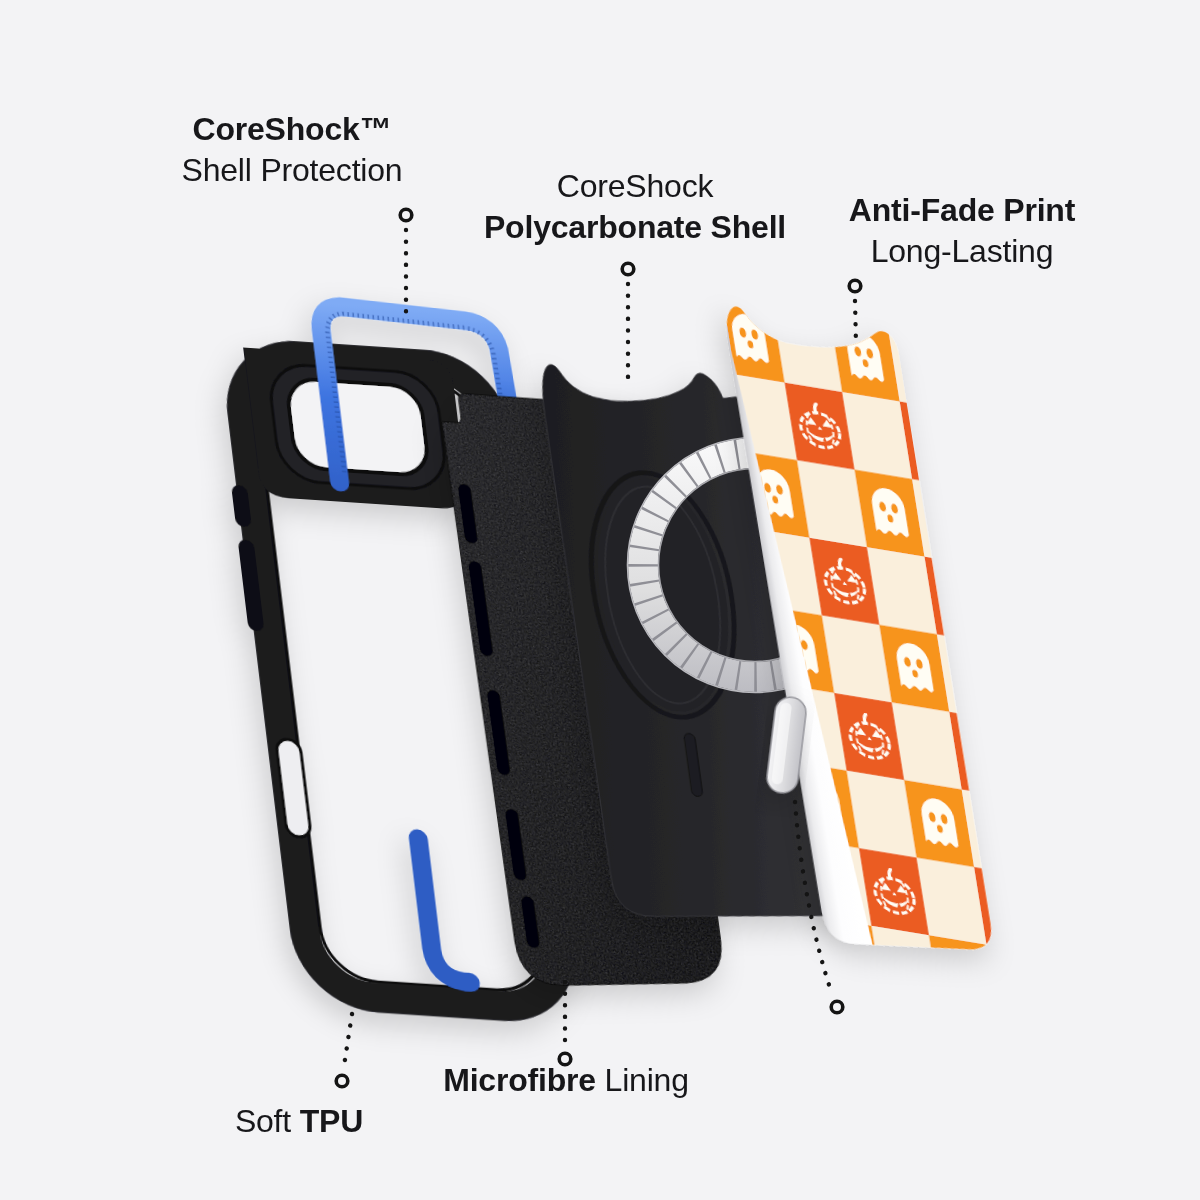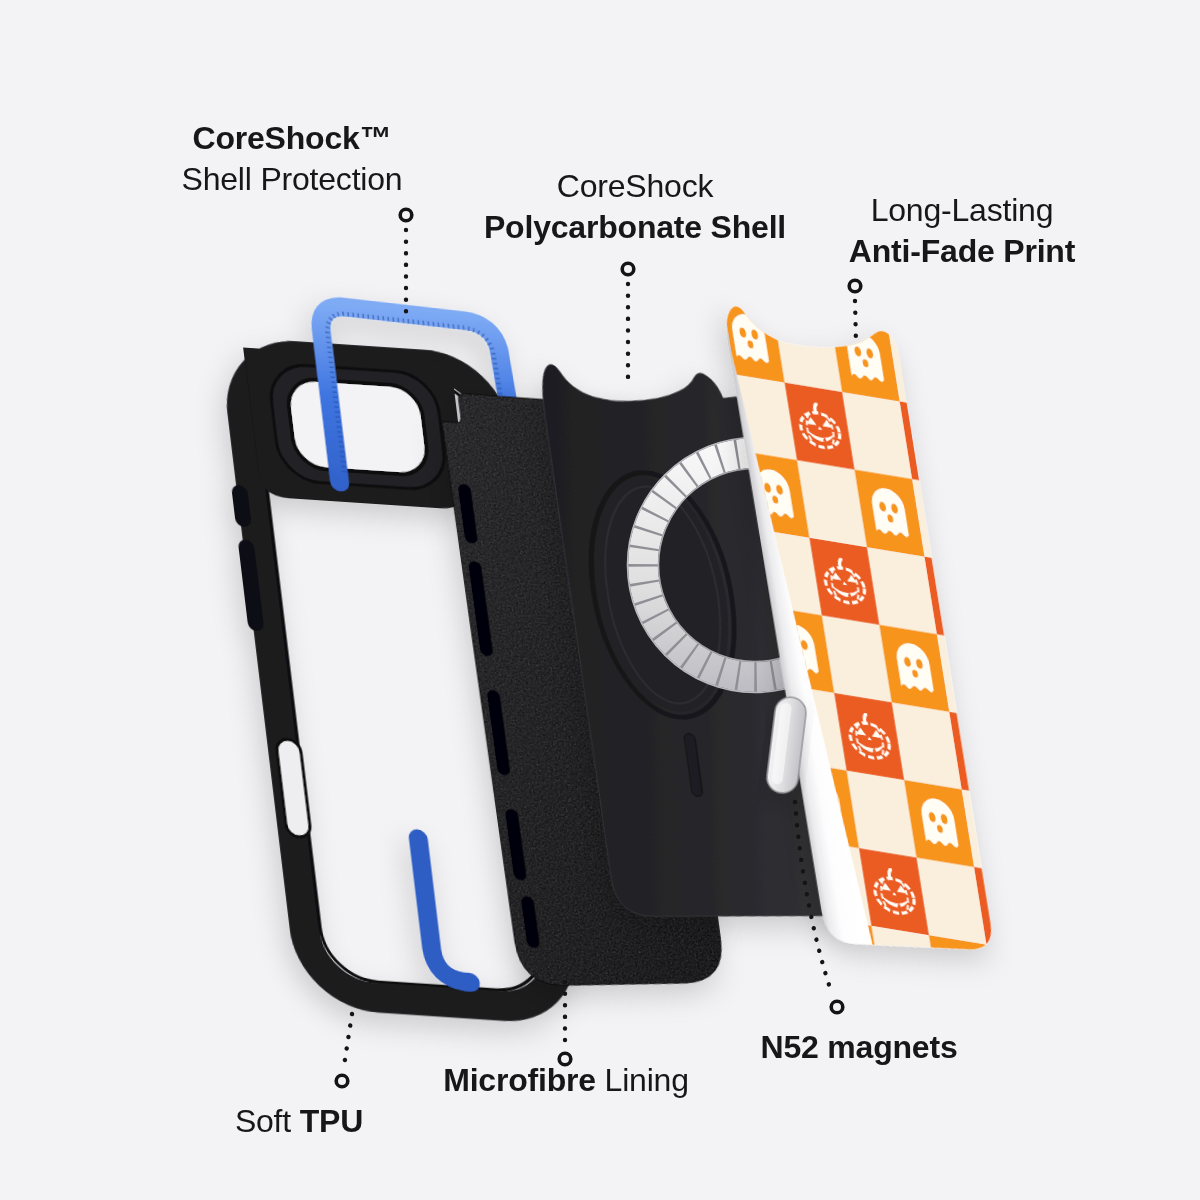--- a/index.html
+++ b/index.html
@@ -213,38 +213,37 @@
       <path d="M565,982 L565,1044" stroke-width="4.4" stroke-dasharray="0.1 11.5"></path>
       <circle cx="565" cy="1059" r="5.8" stroke-width="3.6"></circle>
     </g>
     <g>
       <path d="M795,802 C800,870 814,940 831,991" stroke-width="4.4" stroke-dasharray="0.1 11.5"></path>
       <circle cx="837" cy="1007" r="5.8" stroke-width="3.6"></circle>
     </g>
   </g>
 </svg>
 
-<div class="callout" style="left:292px;top:118px">
+<div class="callout" style="left:292px;top:109px">
   <div class="line b">CoreShock™</div>
   <div class="line">Shell Protection</div>
 </div>
 
 <div class="callout" style="left:635px;top:166px">
   <div class="line">CoreShock</div>
   <div class="line b">Polycarbonate Shell</div>
 </div>
 
 <div class="callout" style="left:962px;top:190px">
+  <div class="line b">Anti-Fade Print</div>
   <div class="line">Long-Lasting</div>
-  <div class="line b">Anti-Fade Print</div>
 </div>
 
 <div class="callout" style="left:299px;top:1101px">
   <div class="line"><span>Soft</span> <span class="b">TPU</span></div>
 </div>
 
 <div class="callout" style="left:566px;top:1060px">
   <div class="line"><span class="b">Microfibre</span> <span>Lining</span></div>
 </div>
 
 <div class="callout" style="left:859px;top:1027px">
-  <div class="line b">N52 magnets</div>
 </div>
 
 </body></html>

